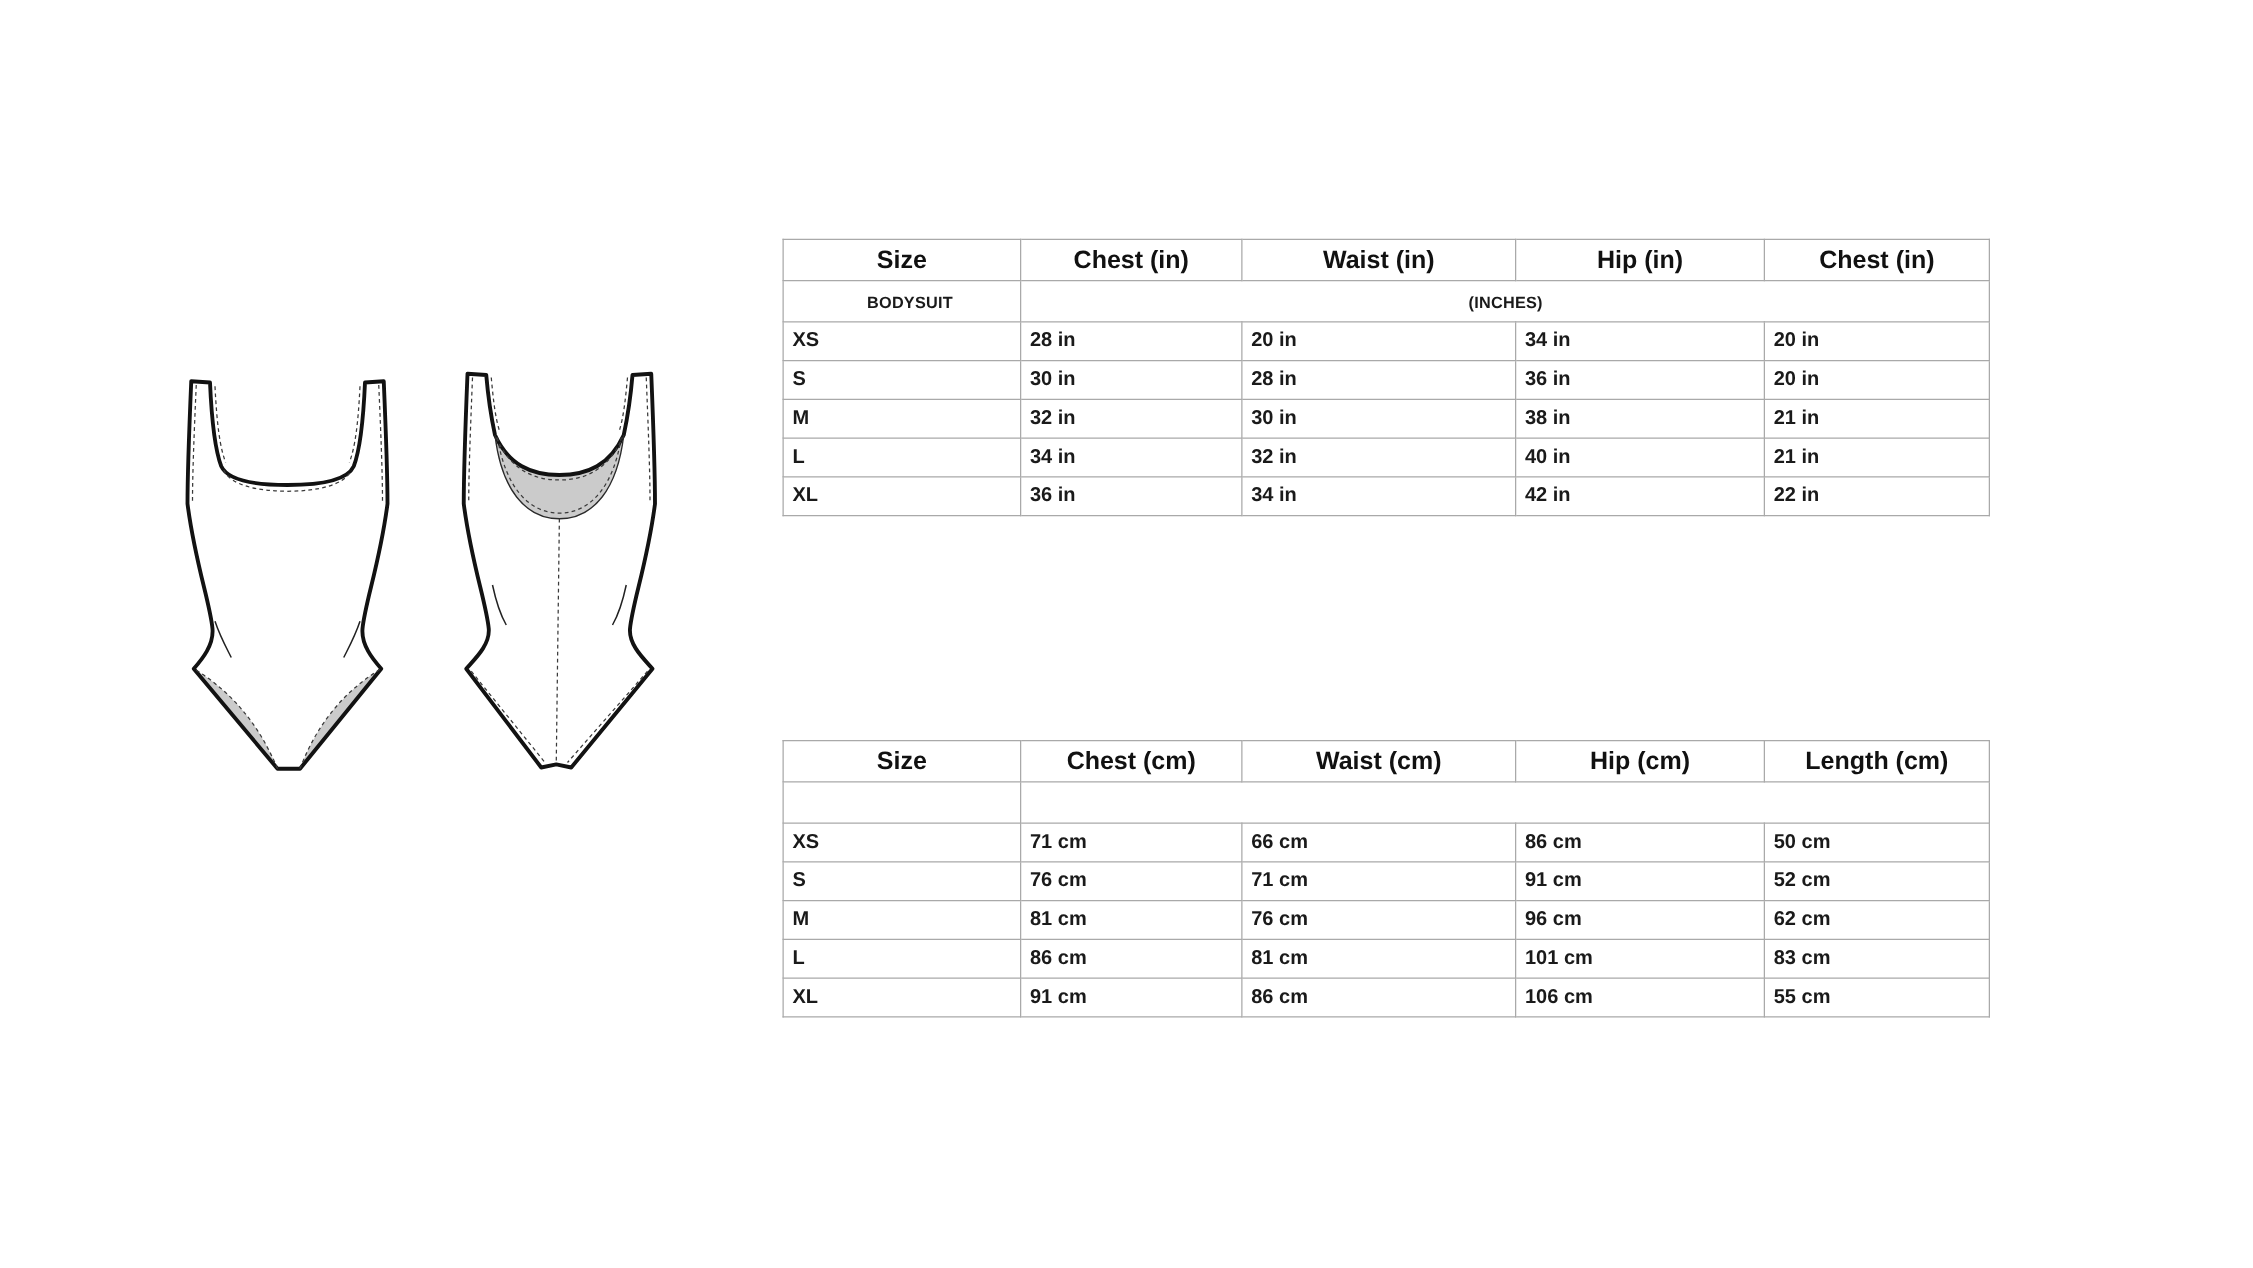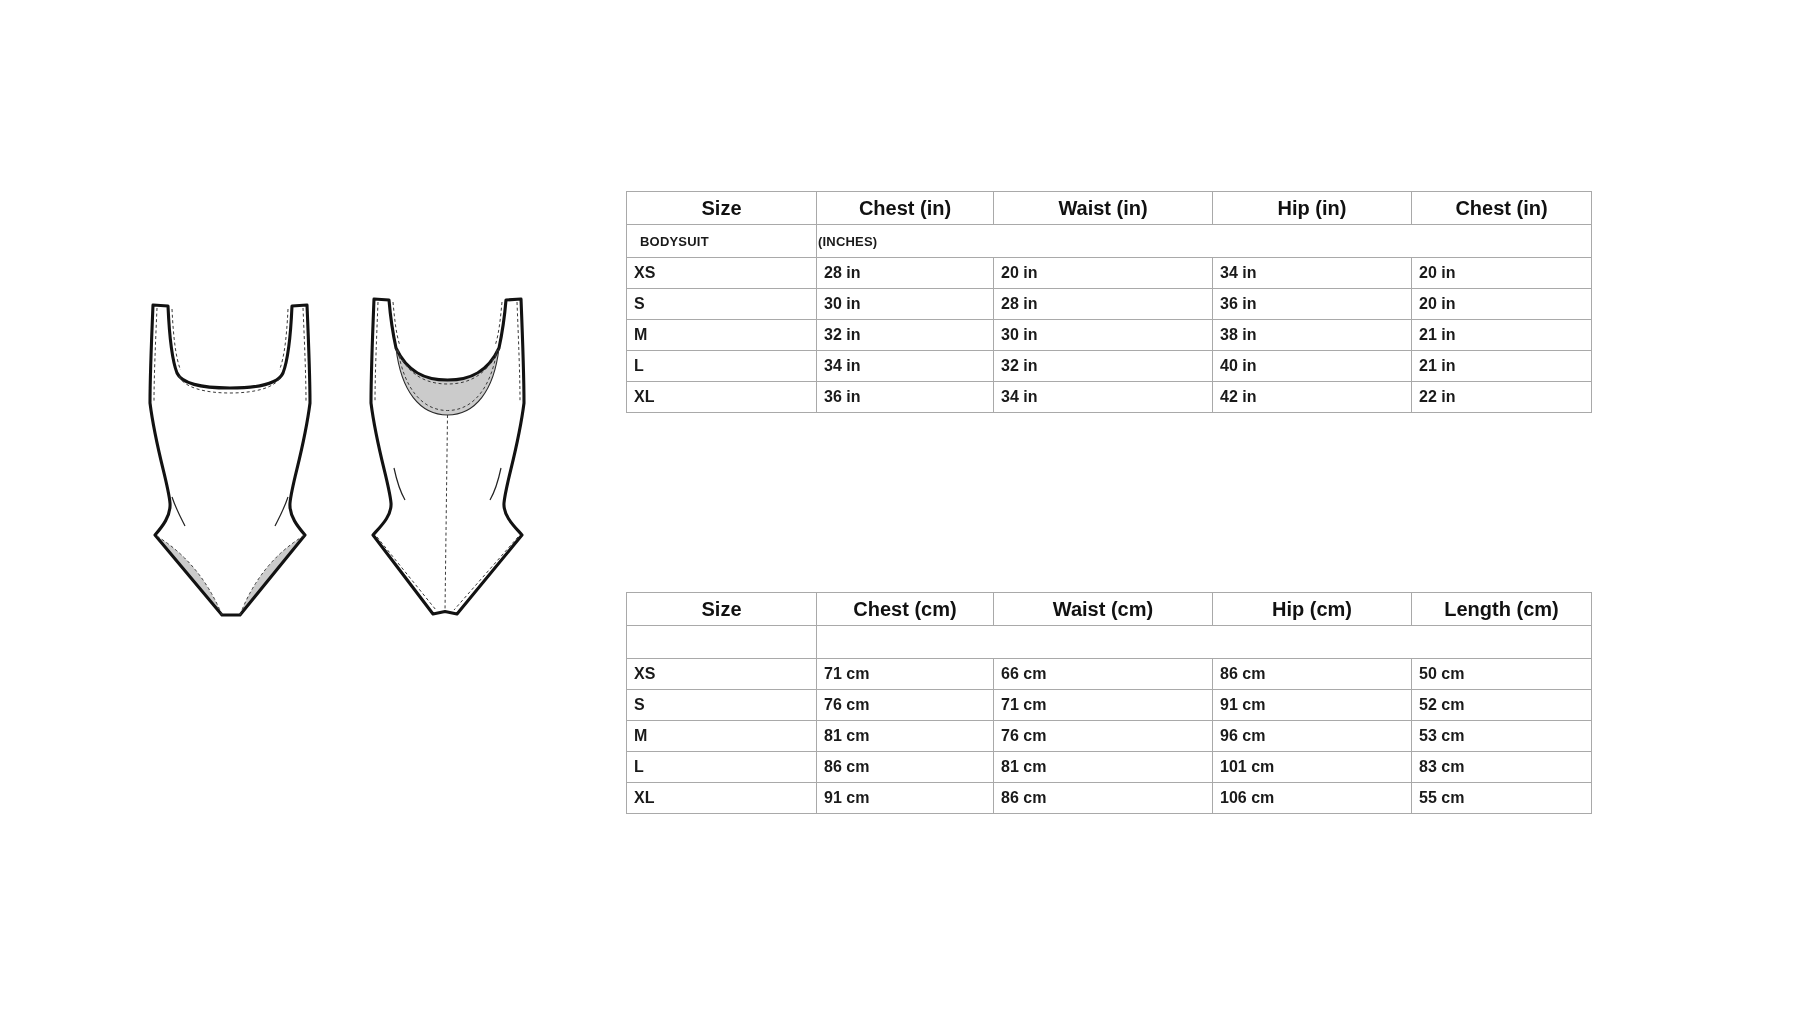--- a/index.html
+++ b/index.html
@@ -32,21 +32,21 @@
     background:#ffffff;
     color:var(--text,#1a1a1a);
   }
   #table-inches { left:626px; top:191px; }
   #table-cm     { left:626px; top:592px; }
 
   table.size-table td, table.size-table th {
     border:1px solid var(--border,#a9a9a9);
     overflow:hidden; white-space:nowrap;
   }
-  tr.title-row td { height:32px; font-size:13px; font-weight:bold; letter-spacing:.2px; }
+  tr.title-row td { height:32px; font-size:13px; font-weight:bold; letter-spacing:.2px;text-align:center; }
   td.title-cell-left  { border-right:none; padding-left:13px; width:176px; }
   td.title-cell-right { border-left:none; padding-left:1px; }
   thead th {
     height:32px; font-size:20px; font-weight:bold;
     text-align:center; color:#111111; padding:0;
   }
   tbody td {
     height:30px; font-size:16px; font-weight:bold;
     text-align:left; padding:0 0 0 7px;
   }
@@ -230,21 +230,21 @@
         <td>76 cm</td>
         <td>71 cm</td>
         <td>91 cm</td>
         <td>52 cm</td>
       </tr>
       <tr>
         <td>M</td>
         <td>81 cm</td>
         <td>76 cm</td>
         <td>96 cm</td>
-        <td>53 cm</td>
+        <td>62 cm</td>
       </tr>
       <tr>
         <td>L</td>
         <td>86 cm</td>
         <td>81 cm</td>
         <td>101 cm</td>
         <td>83 cm</td>
       </tr>
       <tr>
         <td>XL</td>

